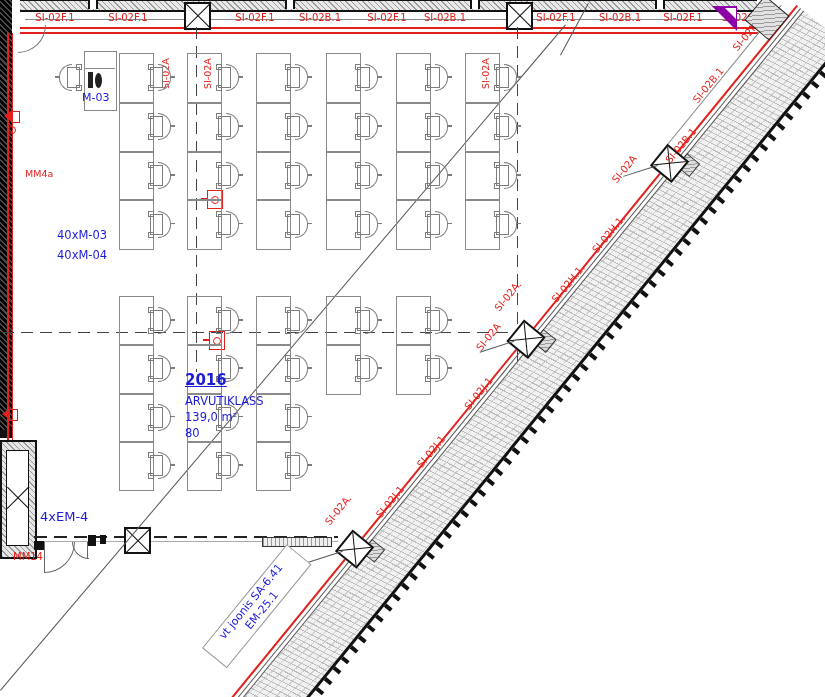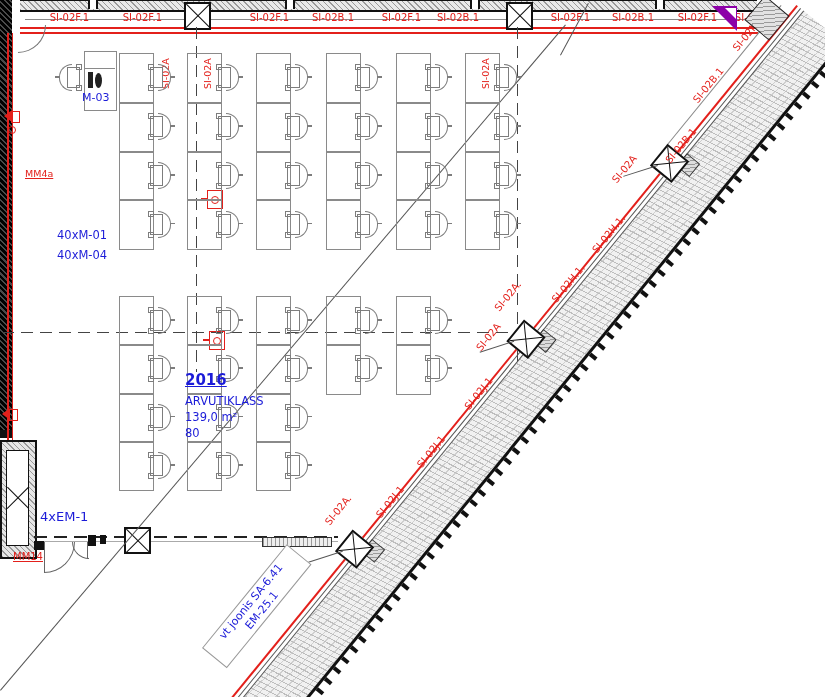--- a/index.html
+++ b/index.html
@@ -20,24 +20,24 @@
   
   .grid-v{position:absolute;width:1.2px;background:repeating-linear-gradient(180deg,#444 0 12px,transparent 12px 19px);}
   .grid-h{position:absolute;height:1.2px;background:repeating-linear-gradient(90deg,#444 0 12px,transparent 12px 19px);}
   
   .xbox{position:absolute;border:2px solid #111;background:#fff;overflow:hidden;}
   .xbox::before,.xbox::after{content:"";position:absolute;left:50%;top:50%;width:145%;height:1.4px;
      background:#111;transform-origin:center;}
   .xbox::before{transform:translate(-50%,-50%) rotate(45deg);}
   .xbox::after{transform:translate(-50%,-50%) rotate(-45deg);}
   
-  .toplabel{position:absolute;top:12px;width:68px;text-align:right;font-size:10px;color:var(--red);white-space:nowrap;}
+  .toplabel{position:absolute;top:12px;width:68px;text-align:center;font-size:10px;color:var(--red);white-space:nowrap;}
   .vlabel{position:absolute;font-size:9.5px;color:var(--red);transform:rotate(-90deg);transform-origin:left bottom;white-space:nowrap;}
   .blue{color:var(--blue);}
-  .red{color:var(--red);text-decoration:underline;}
+  .red{color:var(--red);}
   .roomnum{font-size:15px;font-weight:bold;text-decoration:underline;}
   
   .desk{position:absolute;border:1px solid #8a8a8a;background:transparent;}
   .chair{position:absolute;width:22px;height:26px;}
   .chair i{position:absolute;display:block;}
   .chair .seat{left:0;top:3px;width:11px;height:19px;border:1.2px solid #7d7d7d;}
   .chair .back{left:8px;top:0;width:12px;height:25px;border:1.5px solid #7d7d7d;border-left:none;border-radius:0 13px 13px 0;}
   .chair .a{width:4px;height:4px;border:1px solid #7d7d7d;left:-2px;}
   .chair .a.t{top:0;}  .chair .a.b{top:21px;}
   .chair .stub{left:20px;top:12px;width:5px;height:1.6px;background:#7d7d7d;}
@@ -124,21 +124,21 @@
     <i class="bx"></i>
       <i class="tri"></i>
     </div>
 
   <div class="abs red" style="left:25px;top:168px;font-size:9.5px">MM4a</div>
 
   <div class="abs" style="left:0;top:440px;width:33px;height:115px;border:2.5px solid #111;
        background:repeating-linear-gradient(45deg,#9a9a9a 0 1px,#e6e6e6 1px 4px)"></div>
   <div class="xbox" style="left:6px;top:450px;width:21px;height:94px;border-width:1.5px"></div>
   <div class="abs red" style="left:13px;top:551px;font-size:10px">MM14</div>
-  <div class="abs blue" style="left:40px;top:509px;font-size:13px">4xEM-1</div>
+  <div class="abs blue" style="left:40px;top:509px;font-size:13px">4xEM-4</div>
 
   <div class="abs" style="left:34px;top:536px;width:304px;height:2px;
        background:repeating-linear-gradient(90deg,#222 0 13px,transparent 13px 20px)"></div>
   <div class="greyline" style="left:34px;top:541px;width:304px;height:1px;background:#aaa"></div>
   <div class="abs" style="left:34px;top:541px;width:10px;height:9px;background:#111"></div>
   <div class="abs" style="left:88px;top:535px;width:8px;height:11px;background:#111"></div>
   <div class="abs" style="left:100px;top:535px;width:6px;height:9px;background:#111"></div>
   <div class="xbox" style="left:124px;top:527px;width:23px;height:23px"></div>
   <div class="abs" style="left:262px;top:537px;width:68px;height:8px;border:1px solid #333;
        background:repeating-linear-gradient(90deg,#999 0 1px,#eee 1px 4px)"></div>
@@ -165,21 +165,21 @@
   <div class="abs" style="left:95px;top:73px;width:7px;height:15px;background:#222;border-radius:50%"></div>
   <div class="chair mir" style="left:58px;top:64px">
     <i class="seat"></i>
       <i class="back"></i>
       <i class="a t"></i>
       <i class="a b"></i>
       <i class="stub"></i>
     </div>
   <div class="abs blue" style="left:82px;top:91px;font-size:11px">M-03</div>
 
-  <div class="abs blue" style="left:57px;top:228px;font-size:11.5px">40xM-01</div>
+  <div class="abs blue" style="left:57px;top:228px;font-size:11.5px">40xM-03</div>
   <div class="abs blue" style="left:57px;top:248px;font-size:11.5px">40xM-04</div>
 
   <div class="sock" style="left:207px;top:190px"></div>
   <div class="sock" style="left:209px;top:331px"></div>
 
   <div id="desks">
       <div class="desk" style="left: 119px; top: 53px; width: 33px; height: 48.8px;"></div>
       <div class="chair" style="left: 150px; top: 64.4px;">
         <i class="seat"></i>
         <i class="back"></i>

